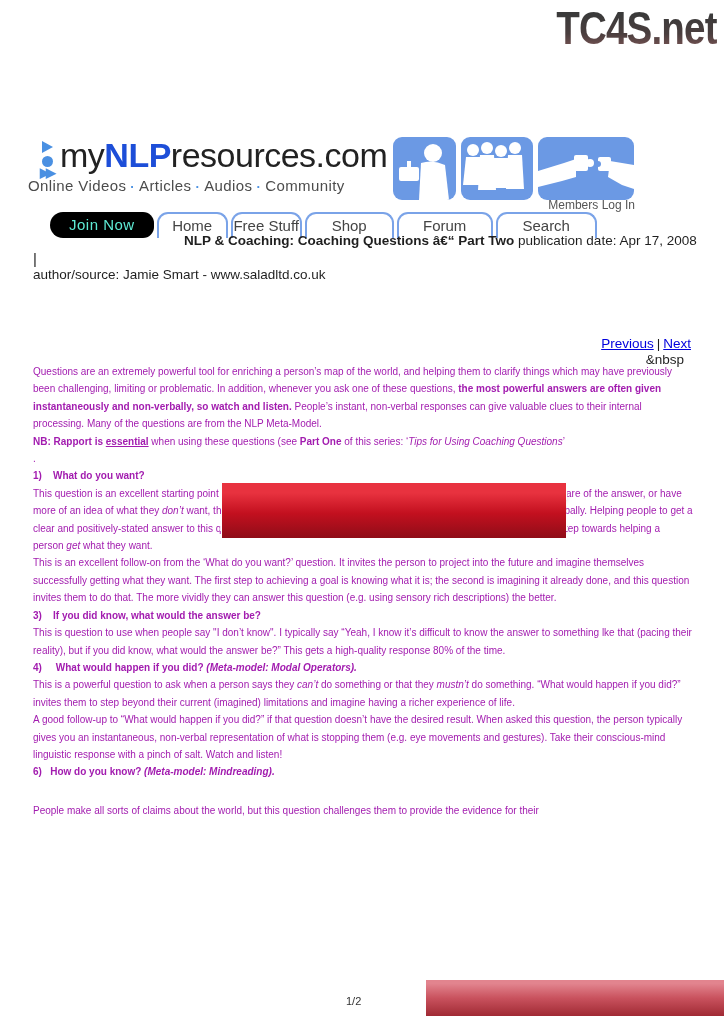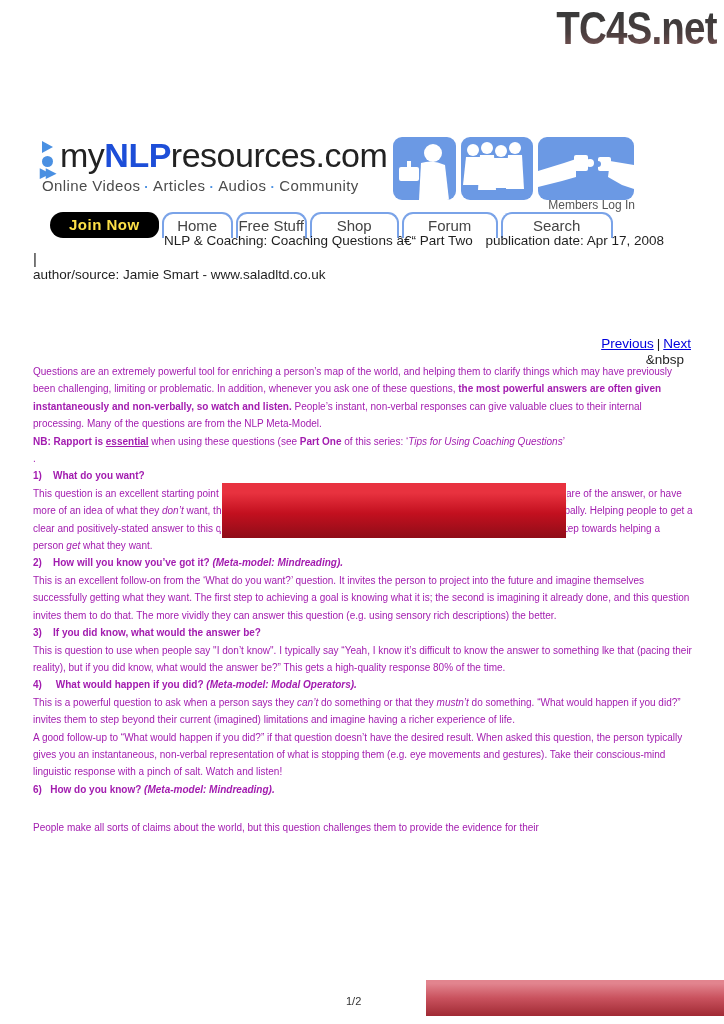--- a/index.html
+++ b/index.html
@@ -15,42 +15,42 @@
     background:linear-gradient(#3a3a3a 25%, #4a3e3e 62%, #8a5c5c 100%);
     -webkit-background-clip:text; background-clip:text; color:transparent;
   }
   
   .logo-icon { position:absolute; left:40px; top:141px; width:16px; }
   .logo-icon .tri{ width:0; height:0; border-left:11px solid #4a90e2; border-top:6px solid transparent; border-bottom:6px solid transparent; margin-left:2px;}
   .logo-icon .dot{ width:11px; height:11px; border-radius:50%; background:#4a90e2; margin:3px 0 1px 2px;}
   .logo-icon .ff{ color:#4a90e2; font-weight:bold; font-size:13px; letter-spacing:-4px; line-height:10px;}
   .logo-text { position:absolute; left:60px; top:136px; font-size:34px; letter-spacing:-0.5px; color:#222; white-space:nowrap;}
   .logo-text .hl { color:#1d4ed8; font-weight:bold; }
-  .tagline { position:absolute; left:42px; top:177px; font-size:15px; color:#4c4c4c; letter-spacing:0.4px; white-space:nowrap;}
+  .tagline { position:absolute; left:28px; top:177px; font-size:15px; color:#4c4c4c; letter-spacing:0.4px; white-space:nowrap;}
   .tagline .sep { color:#4a90e2; font-weight:bold; padding:0 4px; font-size:13px; }
   
   .photos { position:absolute; left:393px; top:137px; display:flex; gap:5px; }
   .photo { background:#6b99e4; border-radius:9px; height:63px; overflow:hidden; }
   .photo svg { display:block; }
   .members { position:absolute; top:198px; left:490px; width:145px; text-align:right; font-size:12px; color:#555; }
   
   .navbar { position:absolute; left:50px; top:212px; display:flex; align-items:flex-end; }
   .join {
-    background:#000; color:#fde047; font-weight:bold; font-size:15px; letter-spacing:0.5px;
+    background:#000; color:#5eead4; font-weight:normal; font-size:15px; letter-spacing:0.5px;
     border-radius:13px 11px 11px 13px; padding:4px 19px 5px; position:relative; z-index:2; cursor:pointer;
   }
   .tab {
     border:2px solid #7aa3e8; border-bottom:none; border-radius:11px 11px 0 0;
     background:#fff; color:#444; font-size:15px; text-align:center;
     padding:3px 0 4px; width:71px; margin-left:3px; cursor:pointer;
   }
   
   .title-line { position:absolute; left:164px; top:233px; font-size:13.5px; white-space:nowrap; }
-  .title-line .t { font-weight:normal; }
-  .title-line .d { margin-left:9px; }
+  .title-line .t { font-weight:bold;margin-left:20px; }
+  .title-line .d { }
   .pipe   { position:absolute; left:33px; top:250px; font-size:15px; }
   .author { position:absolute; left:33px; top:267px; font-size:13.5px; }
   
   .pager { position:absolute; right:33px; top:336px; text-align:right; font-size:13.5px; }
   .pager a { color:#0000dd; text-decoration:underline; cursor:pointer; }
   .pager .psep { color:#1f1f1f; padding:0 3px; }
   .pager .nbsp { padding-right:7px; margin-top:1px; }
   
   .article { position:absolute; left:33px; top:363px; width:660px; font-size:10px; line-height:17.4px; color:#a21caf; }
   .article .b  { font-weight:bold; }
@@ -119,42 +119,41 @@
   </div>
 </div>
 <div class="members">Members Log In</div>
 
 <div class="navbar">
   <div class="join">Join Now</div>
   <div class="tab">Home</div>
   <div class="tab">Free Stuff</div>
   <div class="tab" style="width:89px">Shop</div>
   <div class="tab" style="width:96px">Forum</div>
-  <div class="tab" style="width:112px">Search</div>
+  <div class="tab" style="width:101px">Search</div>
 </div>
 
 <div class="title-line">
   <span class="t">NLP &amp; Coaching: Coaching Questions â€“ Part Two</span>
   <span class="d">publication date: Apr 17, 2008</span>
 </div>
 <div class="pipe">|</div>
 <div class="author">author/source: Jamie Smart - www.saladltd.co.uk</div>
 
 <div class="pager">
   <div><a>Previous</a><span class="psep">|</span><a>Next</a></div>
   <div class="nbsp">&amp;nbsp</div>
 </div>
 
 <div class="article">
   <div><span>Questions are an extremely powerful tool for enriching a person’s map of the world, and helping them to clarify things which may have previously been challenging, limiting or problematic. In addition, whenever you ask one of these questions, </span><span class="b">the most powerful answers are often given instantaneously and non-verbally, so watch and listen.</span><span> People’s instant, non-verbal responses can give valuable clues to their internal processing. Many of the questions are from the NLP Meta-Model.</span></div>
   <div><span class="b">NB: Rapport is </span><span class="bu">essential</span><span> when using these questions (see </span><span class="b">Part One</span><span> of this series: ‘</span><span class="i">Tips for Using Coaching Questions</span><span>’</span></div>
   <div><span>.</span></div>
   <div><span class="b">1)&nbsp;&nbsp;&nbsp; What do you want?</span></div>
   <div><span>This question is an excellent starting point for coaching and therapeutic work. While people aren’t always consciously aware of the answer, or have more of an idea of what they </span><span class="i">don’t</span><span> want, they will still give you lots of information in response, though not necessarily verbally. Helping people to get a clear and positively-stated answer to this question can be an excellent result for a coaching session, and a big (crucial) step towards helping a person </span><span class="i">get</span><span> what they want.</span></div>
-  <div><span class="b">2)&nbsp;&nbsp;&nbsp; How will you know you’ve got it? </span><span class="bi">(Meta-model: Mindreading).</span></div>
   <div><span>This is an excellent follow-on from the ‘What do you want?’ question. It invites the person to project into the future and imagine themselves successfully getting what they want. The first step to achieving a goal is knowing what it is; the second is imagining it already done, and this question invites them to do that. The more vividly they can answer this question (e.g. using sensory rich descriptions) the better.</span></div>
   <div><span class="b">3)&nbsp;&nbsp;&nbsp; If you did know, what would the answer be?</span></div>
   <div><span>This is question to use when people say "I don’t know". I typically say “Yeah, I know it’s difficult to know the answer to something lke that (pacing their reality), but if you did know, what would the answer be?” This gets a high-quality response 80% of the time.</span></div>
   <div><span class="b">4)&nbsp;&nbsp;&nbsp;&nbsp; What would happen if you did? </span><span class="bi">(Meta-model: Modal Operators).</span></div>
   <div><span>This is a powerful question to ask when a person says they </span><span class="i">can’t</span><span> do something or that they </span><span class="i">mustn’t</span><span> do something. “What would happen if you did?” invites them to step beyond their current (imagined) limitations and imagine having a richer experience of life.</span></div>
   <div><span>A good follow-up to “What would happen if you did?” if that question doesn’t have the desired result. When asked this question, the person typically gives you an instantaneous, non-verbal representation of what is stopping them (e.g. eye movements and gestures). Take their conscious-mind linguistic response with a pinch of salt. Watch and listen!</span></div>
   <div><span class="b">6)&nbsp;&nbsp;&nbsp;How do you know? </span><span class="bi">(Meta-model: Mindreading).</span></div>
   <div class="gap"><span>People make all sorts of claims about the world, but this question challenges them to provide the evidence for their</span></div>
 </div>
 

